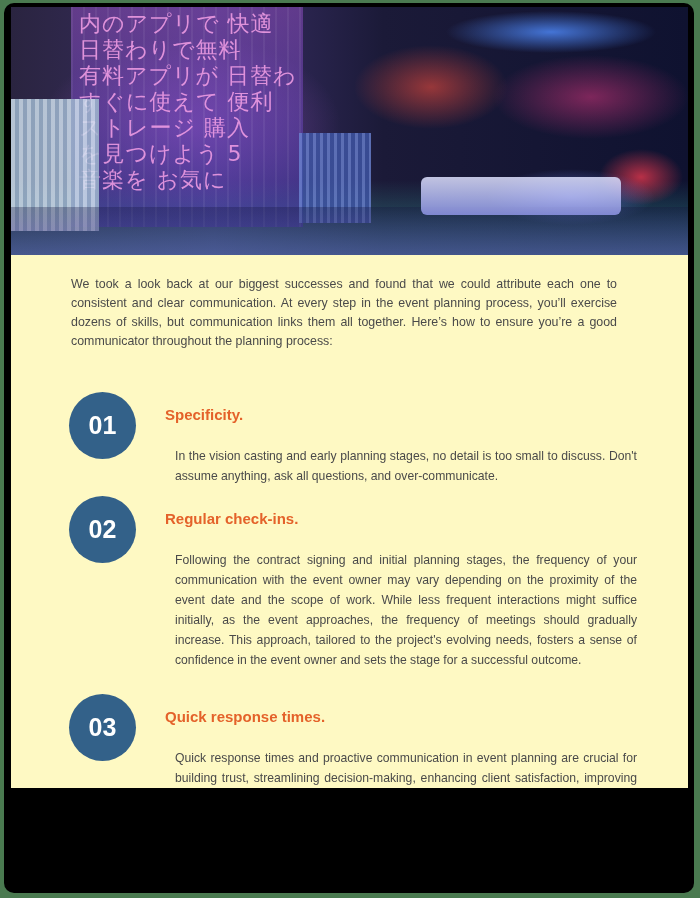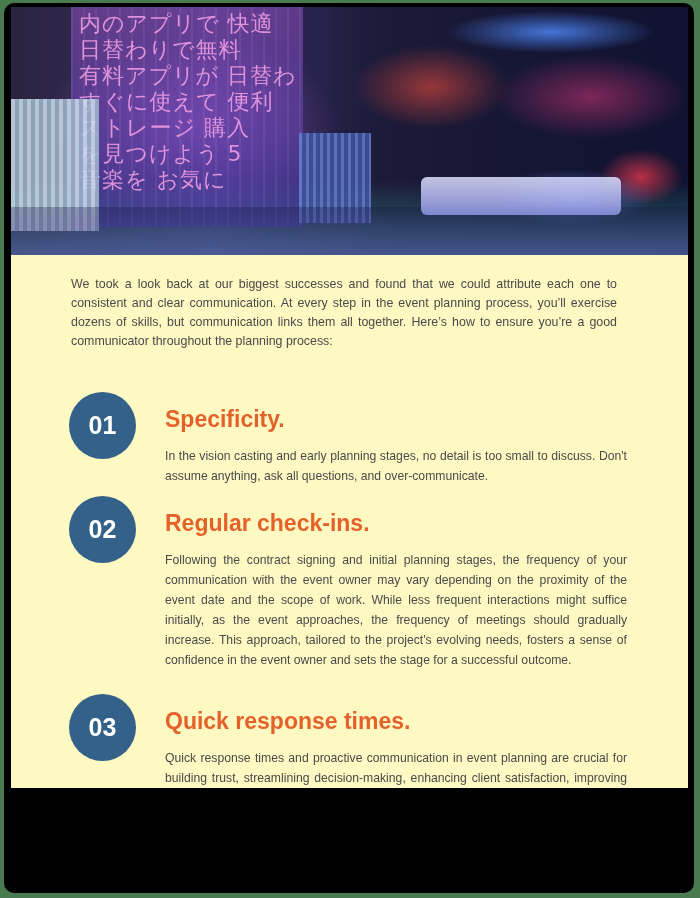--- a/index.html
+++ b/index.html
@@ -61,25 +61,25 @@
     position:absolute; left:60px; top:277px; width:546px;
     font-size:12.4px; line-height:19px; color:#4a4a4a; text-align:justify;
   }
   .item { position:absolute; left:58px; width:560px; }
   .circle {
     position:absolute; left:0; top:0; width:67px; height:67px; border-radius:50%;
     background:#336189; color:#fff; font-weight:bold; font-size:25px;
     display:flex; align-items:center; justify-content:center;text-align:center;
   }
   .item-title {
-    position:absolute; left:96px; top:14px; font-size:23px; font-weight:bold;
+    position:absolute; left:96px; top:14px; font-size:15px; font-weight:bold;
     color:#e4622a; white-space:nowrap;
   }
   .item-body {
-    position:absolute; left:96px; top:54px; width:462px;
+    position:absolute; left:106px; top:54px; width:462px;
     font-size:12.2px; line-height:20px; color:#4a4a4a; text-align:justify;
   }
   .footer-label {
     position:absolute; left:526px; top:836px; font-size:11px; letter-spacing:1px;
     color:#555; font-weight:bold;margin-top:20px;
   }
   .footer-page {
     position:absolute; left:636px; top:832px; font-size:14px; font-weight:bold; color:#e4622a;
   }
 </style>

